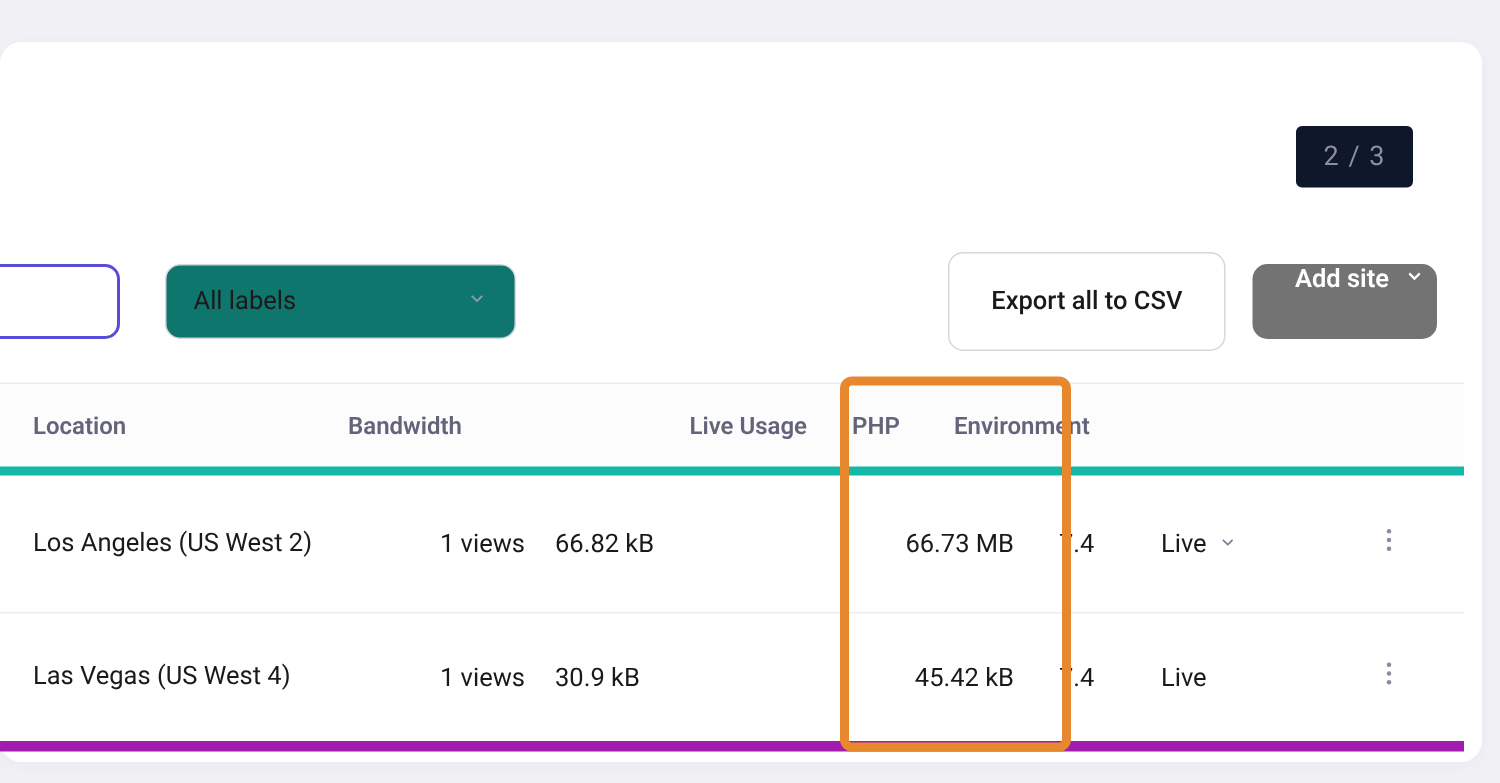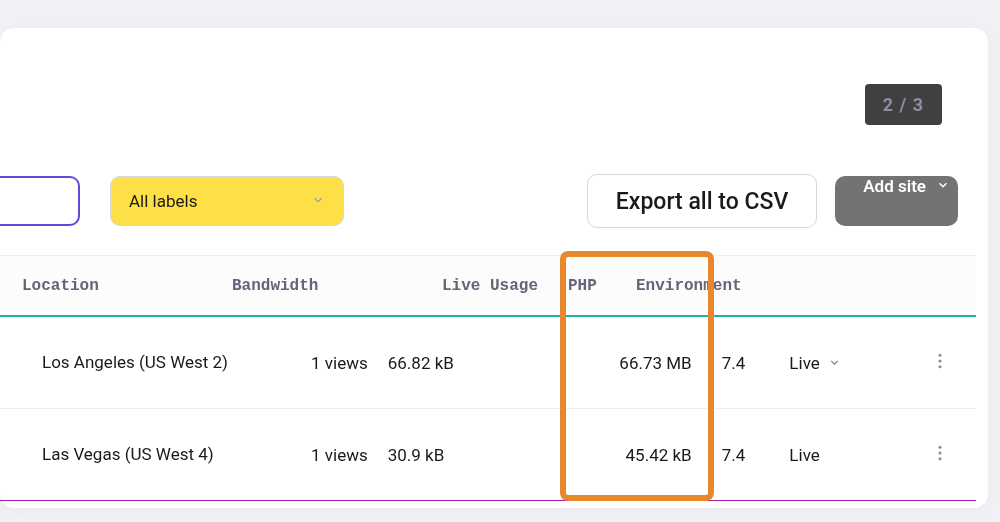--- a/index.html
+++ b/index.html
@@ -22,26 +22,26 @@
       left: 0;
       top: 28px;
       width: 988px;
       height: 480px;
       box-shadow: 0 2px 12px rgba(0,0,0,0.03);
     }
     .pagination {
       position: absolute;
       top: 56px;
       right: 46px;
-      background: #404040;
+      background: #0f172a;
       padding: 10px 18px;
       border-radius: 4px;
       color: #8d8da3;
       font-size: 18px;
-      font-weight: 700;
+      font-weight: 400;
       letter-spacing: 1px;
     }
     .toolbar {
       position: absolute;
       top: 148px;
       left: 0;
       right: 30px;
       display: flex;
       align-items: center;
       height: 50px;
@@ -54,42 +54,42 @@
       border-top-right-radius: 10px;
       border-bottom-right-radius: 10px;
       background: #fff;
     }
     .labels-dropdown {
       margin-left: 30px;
       width: 234px;
       height: 50px;
       border: 1.5px solid #d6d6de;
       border-radius: 10px;
-      background: #fde047;
+      background: #0f766e;
       display: flex;
       align-items: center;
       justify-content: space-between;
       padding: 0 18px;
       font-size: 17px;
       color: #1a1a1a;
       cursor: pointer;
     }
     .labels-dropdown .chev {
       color: #999aaf;
     }
     .spacer {
       flex: 1;
     }
     .export-btn {
-      height: 54px;
+      height: 66px;
       padding: 0 28px;
       border: 1.5px solid #d6d6de;
       border-radius: 10px;
       background: #fff;
-      font-size: 23px;
+      font-size: 17px;
       font-weight: 500;
       color: #1a1a1a;
       display: flex;
       align-items: center;
       cursor: pointer;
     }
     .add-btn {
       margin-left: 18px;
       height: 50px;
       padding: 0 8px 0 28px;
@@ -109,38 +109,36 @@
       position: absolute;
       top: 227px;
       left: 0;
       right: 12px;
     }
     .thead {
       display: flex;
       align-items: center;
       height: 62px;
       border-top: 1px solid #eceef2;
-      border-bottom: 2px solid #14b8a6;
+      border-bottom: 6px solid #14b8a6;
       background: #fcfcfd;
       color: #63647a;
       font-size: 16px;
       font-weight: 600;
-      font-family: Liberation Mono, monospace;
     }
     .trow {
       display: flex;
       align-items: center;
       height: 92px;
       border-bottom: 1px solid #eceef2;
       color: #1a1a1a;
       font-size: 17px;
-      padding-left: 20px;
     }
     .trow:last-child {
-      border-bottom: 1px solid #a21caf;
+      border-bottom: 7px solid #a21caf;
     }
     .col-location { width: 232px; padding-left: 22px; padding-right: 16px; }
     .col-visits   { width: 138px; text-align: right; padding-right: 20px; }
     .col-bandwidth{ width: 184px; padding-right: 20px; }
     .col-disk     { width: 152px; text-align: right; padding-right: 30px; }
     .col-php      { width: 54px; text-align: left; padding-right: 8px; }
     .col-env      { width: 130px; padding-left: 14px; display:flex; align-items:center; gap:8px;}
     .col-actions  { width: 72px; text-align: center; }
     .thead .col-env { display:block; }
     .dots {

